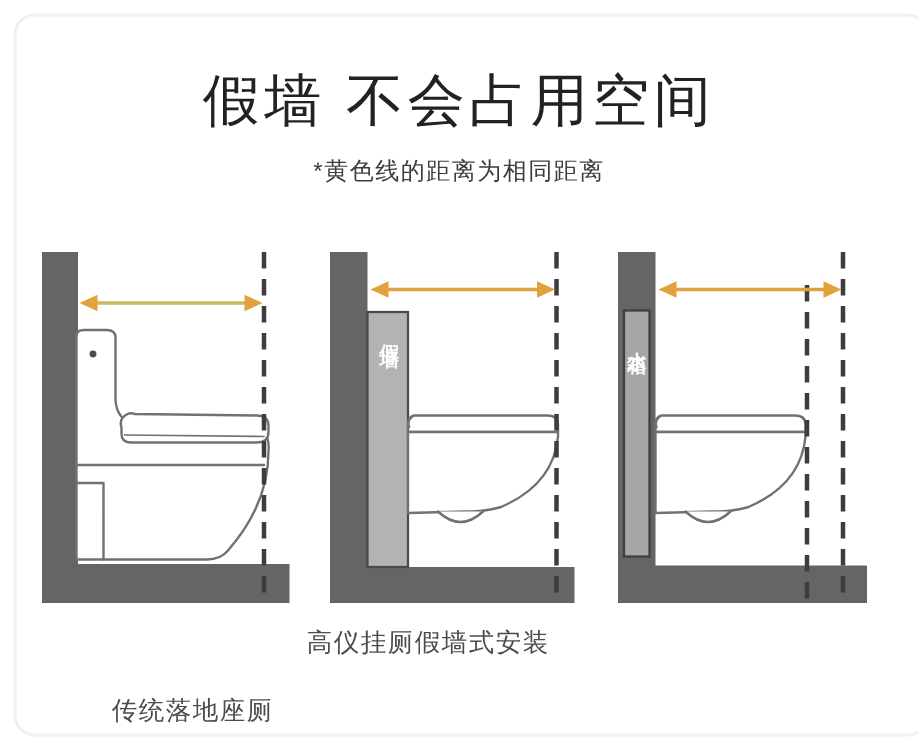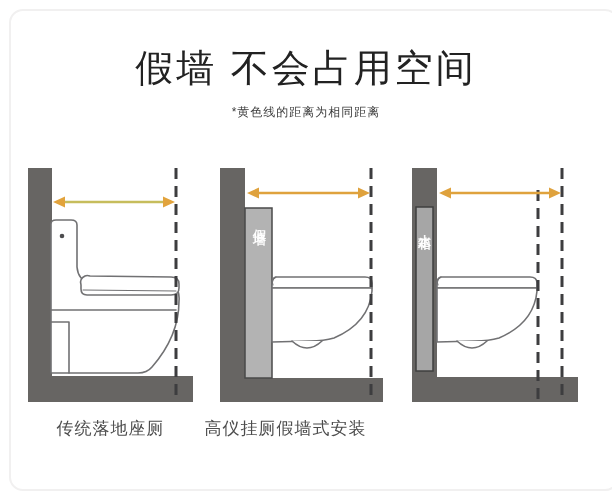--- a/index.html
+++ b/index.html
@@ -11,38 +11,38 @@
   .frame{
     position:absolute;left:9px;top:9px;right:9px;bottom:9px;
     border:2px solid #f1f0f0;border-radius:14px;pointer-events:none;
   }
   .title{
     position:absolute;left:0;top:46px;width:612px;text-align:center;
     font-size:38px;font-weight:400;color:#222;letter-spacing:3px;line-height:1.2;
   }
   .subtitle{
     position:absolute;left:0;top:104px;width:612px;text-align:center;
-    font-size:12px;font-weight:400;color:#3c3c3c;letter-spacing:1px;
+    font-size:16px;font-weight:400;color:#3c3c3c;letter-spacing:1px;
   }
   .diagram-svg{position:absolute;top:160px;}
   .svg1{left:28px;}
   .svg2{left:218px;}
   .svg3{left:410px;}
   .vlabel{
     position:absolute;writing-mode:vertical-rl;text-orientation:upright;
     color:rgba(255,255,255,.95);font-size:13px;font-weight:600;letter-spacing:3px;
     line-height:1;user-select:none;
   }
   .vlabel1{left:253px;top:219px;}
   .vlabel2{left:418px;top:224px;}
   .caption{
     position:absolute;top:417px;text-align:center;
     font-size:17px;color:#4c4c4c;letter-spacing:1px;
   }
-  .cap1{left:28px;width:165px;}
+  .cap1{left:46px;width:165px;margin-top:45px;}
   .cap2{left:203px;width:165px;}
   .cap3{left:410px;width:170px;}
 </style>
 </head>
 <body>
 
 <div class="canvas">
 
   <div class="frame"></div>
 

